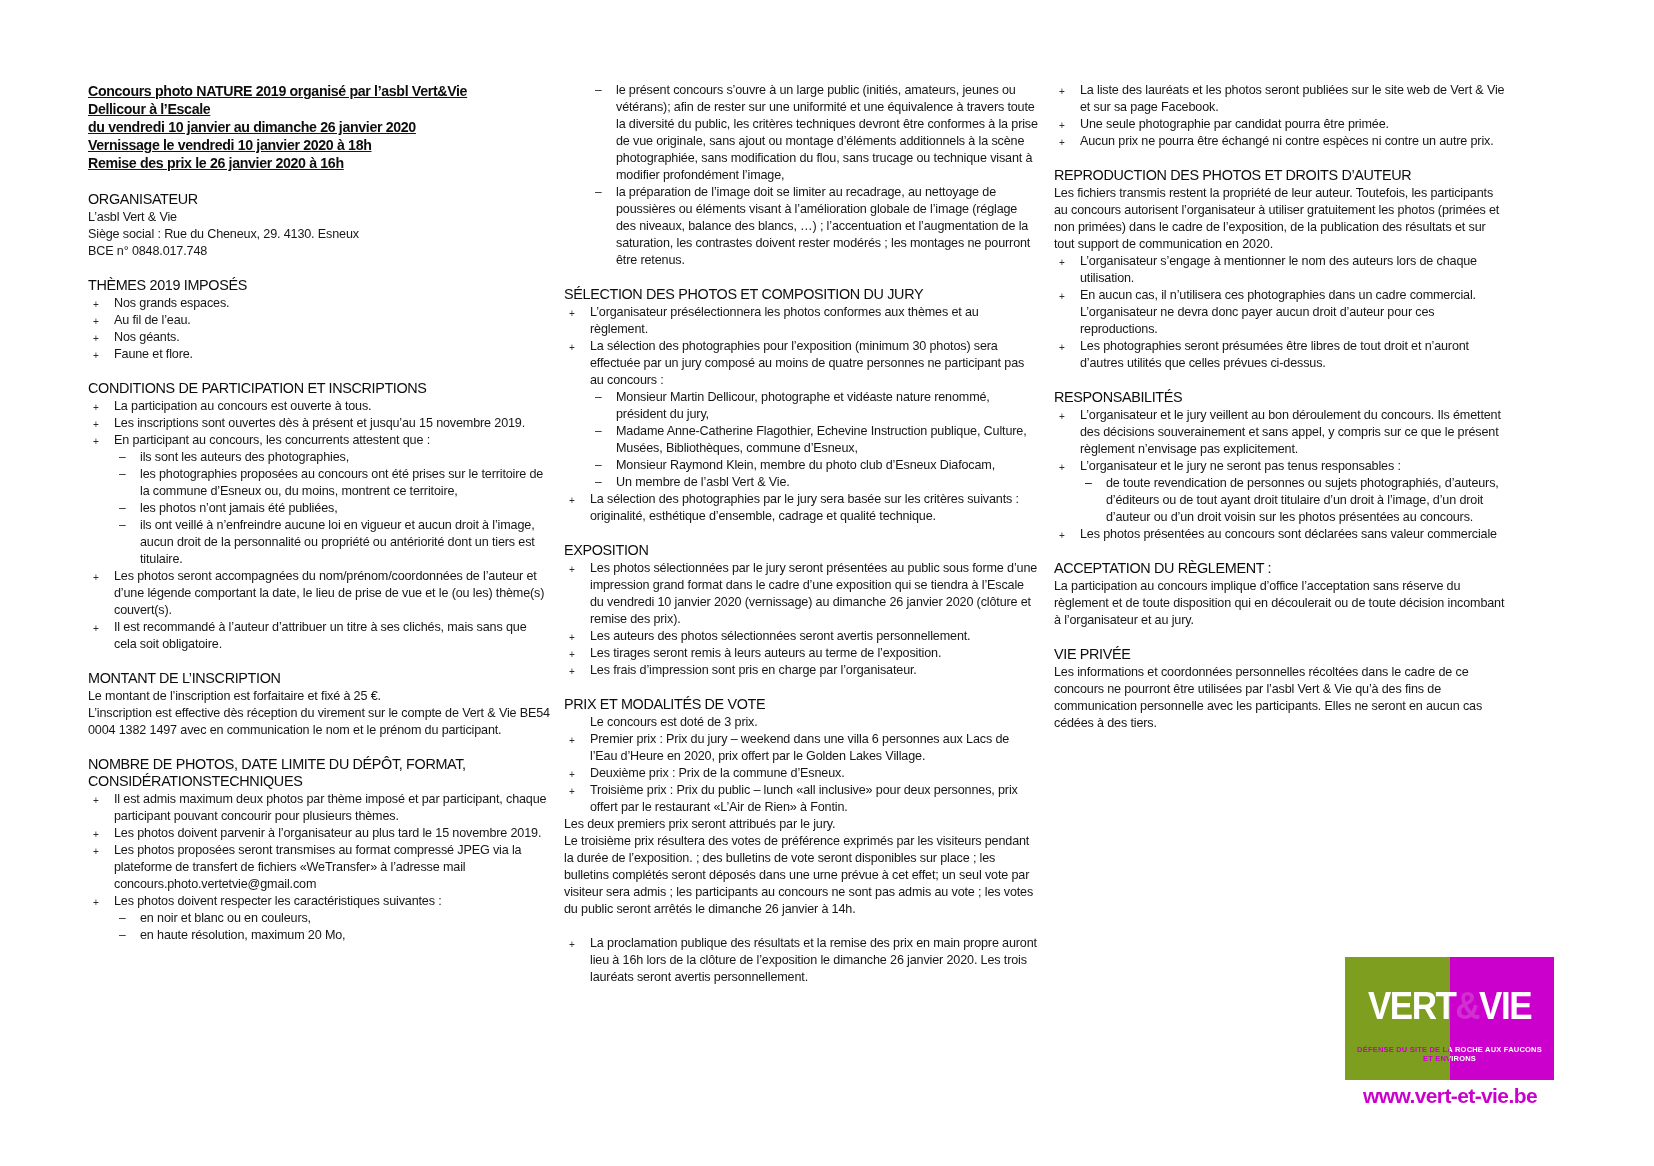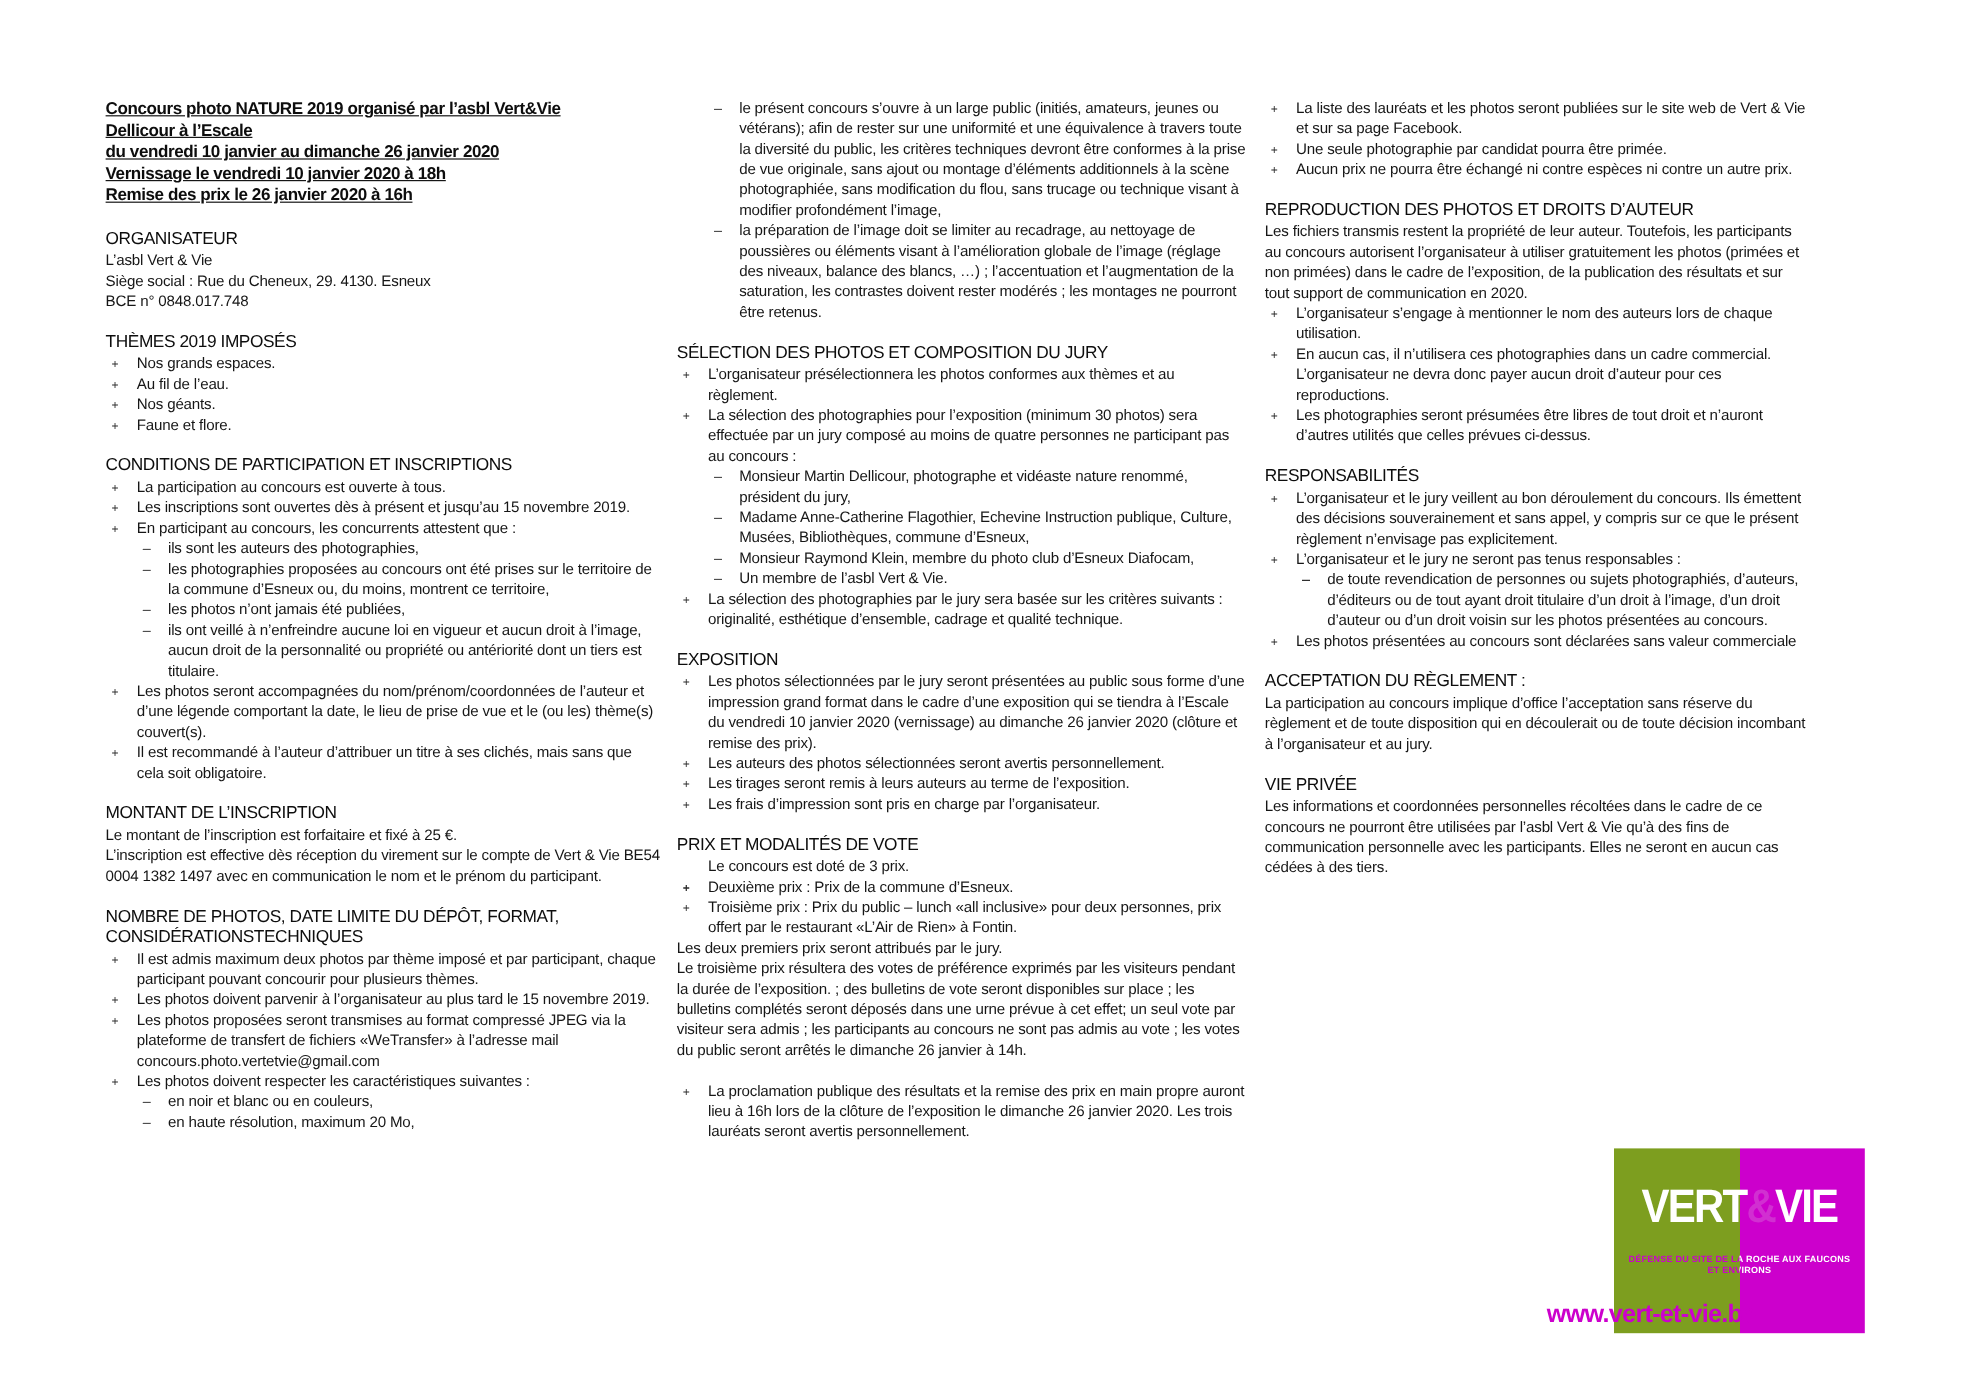--- a/index.html
+++ b/index.html
@@ -21,37 +21,37 @@
     letter-spacing:-0.35px;color:#0d0d0d;
   }
   .title-line{font-weight:700;font-size:14.2px;line-height:18px;margin:0;letter-spacing:-0.35px;color:#0d0d0d;}
   .para{margin:0;}
   .para.indent1{padding-left:26px;}
   .li{position:relative;padding-left:26px;margin:0;}
   .li .marker{position:absolute;left:5px;top:1px;font-size:10px;color:#2a2a2a;}
   .li.d{padding-left:52px;}
   .li.d .marker{left:31px;top:0;font-size:12px;}
   
-  .logo{position:absolute;left:1345px;top:957px;width:209px;height:154px;}
+  .logo{position:absolute;left:1345px;top:957px;width:209px;height:123px;}
   .logo-half{position:absolute;top:0;height:100%;width:50%;}
   .logo-half.green{left:0;}
   .logo-half.magenta{left:50%;}
   .logo-wordmark{
     position:absolute;left:0;top:30px;width:100%;text-align:center;
     font-weight:700;font-size:35px;line-height:38px;color:#ffffff;
     letter-spacing:-1.5px;transform:scaleY(1.12);
   }
   .logo-wordmark .amp{font-weight:700;}
   .tagline-layer{
     position:absolute;left:0;top:88px;width:100%;text-align:center;
     font-size:7.5px;line-height:9px;font-weight:700;letter-spacing:0.2px;
   }
   .tagline-layer.white-copy{clip-path:inset(0 0 0 50%);color:#ffffff;}
   .website{
-    position:absolute;left:1264px;top:1084px;width:224px;text-align:center;
+    position:absolute;left:1338px;top:1084px;width:224px;text-align:center;
     font-weight:700;font-size:21px;letter-spacing:-0.6px;
   }
 </style>
 </head>
 <body>
 
 <div class="doc">
     <div class="column col1">
       <section class="block title-block">
         <p class="title-line">Concours photo NATURE 2019 organisé par l’asbl Vert&amp;Vie</p>
@@ -118,21 +118,21 @@
       <section class="block">
         <h2 class="heading">EXPOSITION</h2>
         <div class="li b"><span class="marker">+</span><span class="txt">Les photos sélectionnées par le jury seront présentées au public sous forme d’une impression grand format dans le cadre d’une exposition qui se tiendra à l’Escale du vendredi 10 janvier 2020 (vernissage) au dimanche 26 janvier 2020 (clôture et remise des prix).</span></div>
         <div class="li b"><span class="marker">+</span><span class="txt">Les auteurs des photos sélectionnées seront avertis personnellement.</span></div>
         <div class="li b"><span class="marker">+</span><span class="txt">Les tirages seront remis à leurs auteurs au terme de l’exposition.</span></div>
         <div class="li b"><span class="marker">+</span><span class="txt">Les frais d’impression sont pris en charge par l’organisateur.</span></div>
       </section>
       <section class="block">
         <h2 class="heading">PRIX ET MODALITÉS DE VOTE</h2>
         <p class="para indent1">Le concours est doté de 3 prix.</p>
-        <div class="li b"><span class="marker">+</span></div>
+        <div class="li b"><span class="marker">+</span><span class="txt">Premier prix : Prix du jury – weekend dans une villa 6 personnes aux Lacs de l’Eau d’Heure en 2020, prix offert par le Golden Lakes Village.</span></div>
         <div class="li b"><span class="marker">+</span><span class="txt">Deuxième prix : Prix de la commune d’Esneux.</span></div>
         <div class="li b"><span class="marker">+</span><span class="txt">Troisième prix : Prix du public – lunch «all inclusive» pour deux personnes, prix offert par le restaurant «L’Air de Rien» à Fontin.</span></div>
         <p class="para">Les deux premiers prix seront attribués par le jury.</p>
         <p class="para">Le troisième prix résultera des votes de préférence exprimés par les visiteurs pendant la durée de l’exposition. ; des bulletins de vote seront disponibles sur place ; les bulletins complétés seront déposés dans une urne prévue à cet effet; un seul vote par visiteur sera admis ; les participants au concours ne sont pas admis au vote ; les votes du public seront arrêtés le dimanche 26 janvier à 14h.</p>
       </section>
       <section class="block">
         <div class="li b"><span class="marker">+</span><span class="txt">La proclamation publique des résultats et la remise des prix en main propre auront lieu à 16h lors de la clôture de l’exposition le dimanche 26 janvier 2020. Les trois lauréats seront avertis personnellement.</span></div>
       </section>
     </div>
     <div class="column col3">

